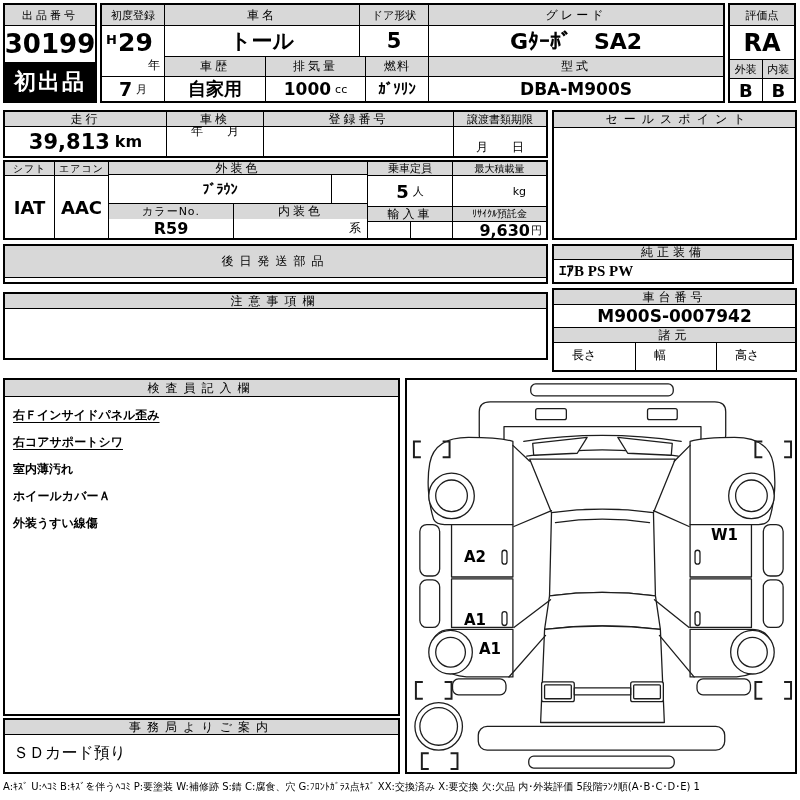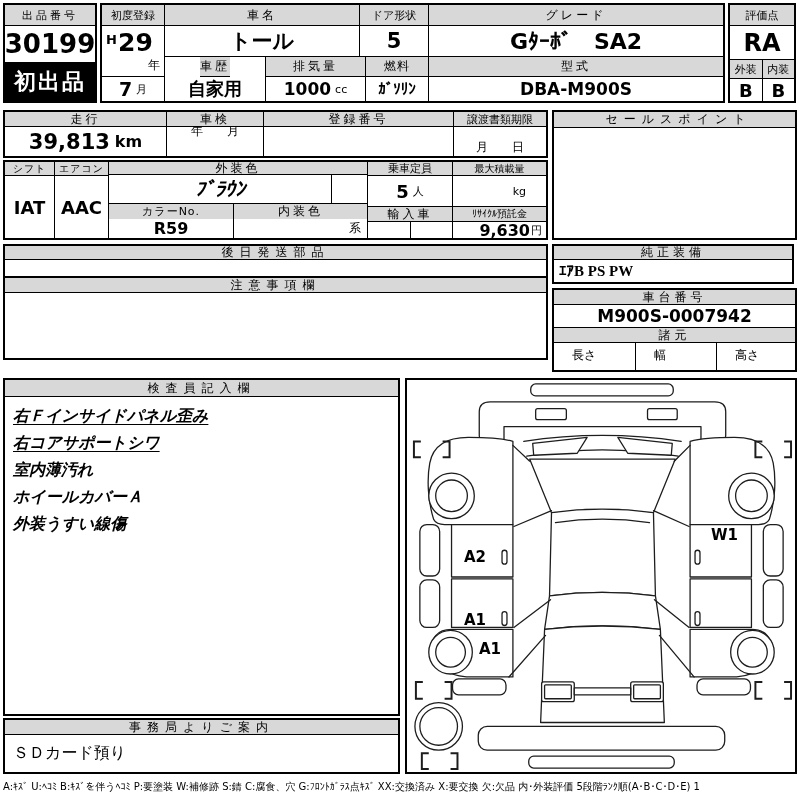--- a/index.html
+++ b/index.html
@@ -18,21 +18,21 @@
   .cellval{display:flex;align-items:center;justify-content:center;box-sizing:border-box;overflow:hidden;white-space:nowrap;}
   .row{display:flex;box-sizing:border-box;}
   .col{display:flex;flex-direction:column;box-sizing:border-box;}
   .bl{border-left:1px solid #000;}
   .bt{border-top:1px solid #000;}
   .bb{border-bottom:1px solid #000;}
   .big{font-weight:bold;}
   .unit{font-size:11px;margin-left:4px;letter-spacing:0;}
   .badge{background:#000;color:#fff;font-weight:bold;font-size:22px;letter-spacing:2px;}
   .underline{text-decoration:underline;text-underline-offset:3px;}
-  .note-line{font-size:16px;font-weight:bold;line-height:27px;white-space:nowrap;font-style:italic;}
+  .note-line{font-size:12px;font-weight:bold;line-height:27px;white-space:nowrap;}
   .spec-cell{box-sizing:border-box;font-size:12px;padding:4px 0 0 18px;}
   .diagram-label{position:absolute;font-size:15px;font-weight:bold;font-family:"DejaVu Sans",sans-serif;}
   svg{display:block;}
 </style>
 </head>
 <body>
 
 <div class="abs box col" style="left:3px;top:3px;width:94px;height:100px;">
   <div class="hdr" style="height:21px;font-size:11px;">出品番号</div>
   <div class="cellval big bb" style="height:37px;font-size:26px;letter-spacing:0px;">30199</div>
@@ -61,21 +61,21 @@
       <div class="col bl" style="width:69px;">
         <div class="hdr" style="height:21px;font-size:11px;letter-spacing:0;">ドア形状</div>
         <div class="cellval big" style="flex:1;font-size:21px;">5</div>
       </div>
       <div class="col bl" style="flex:1;">
         <div class="hdr" style="height:21px;">グレード</div>
         <div class="cellval big" style="flex:1;font-size:22px;">Gﾀｰﾎﾞ　SA2</div>
       </div>
     </div>
     <div class="row bt" style="flex:1;">
-      <div class="col" style="width:100px;align-items:center;">
+      <div class="col" style="width:100px;">
         <div class="hdr" style="height:20px;">車歴</div>
         <div class="cellval big" style="flex:1;font-size:18px;">自家用</div>
       </div>
       <div class="col bl" style="width:100px;">
         <div class="hdr" style="height:20px;">排気量</div>
         <div class="cellval" style="flex:1;">
           <span style="font-size:17px;font-weight:bold;">1000</span>
           <span class="unit">cc</span>
         </div>
       </div>
@@ -136,21 +136,21 @@
     <div class="hdr" style="height:14px;font-size:10px;letter-spacing:1px;">シフト</div>
     <div class="cellval big" style="flex:1;font-size:18px;">IAT</div>
   </div>
   <div class="col bl" style="width:54px;">
     <div class="hdr" style="height:14px;font-size:10px;letter-spacing:1px;">エアコン</div>
     <div class="cellval big" style="flex:1;font-size:18px;">AAC</div>
   </div>
   <div class="col bl" style="width:259px;">
     <div class="hdr" style="height:14px;">外装色</div>
     <div class="row bb" style="height:31px;">
-      <div class="cellval big" style="width:222px;font-size:20px;font-style:italic;">ﾌﾞﾗｳﾝ</div>
+      <div class="cellval big" style="width:222px;font-size:14px;">ﾌﾞﾗｳﾝ</div>
       <div class="bl" style="flex:1;"></div>
     </div>
     <div class="row bb" style="height:15px;">
       <div class="hdr" style="width:124px;height:15px;border-bottom:none;font-size:11px;letter-spacing:1px;">カラーNo.</div>
       <div class="hdr bl" style="flex:1;height:15px;border-bottom:none;">内装色</div>
     </div>
     <div class="row" style="flex:1;">
       <div class="cellval big" style="width:124px;font-size:16px;">R59</div>
       <div class="cellval bl" style="flex:1;font-size:12px;justify-content:flex-end;padding-right:6px;">系</div>
     </div>
@@ -175,30 +175,30 @@
     </div>
     <div class="hdr" style="height:15px;font-size:10px;letter-spacing:0;">ﾘｻｲｸﾙ預託金</div>
     <div class="cellval" style="flex:1;justify-content:flex-end;padding-right:4px;">
       <span style="font-size:16px;font-weight:bold;">9,630</span>
       <span style="font-size:11px;margin-left:1px;">円</span>
     </div>
   </div>
 </div>
 
 <div class="abs box col" style="left:3px;top:244px;width:545px;height:40px;">
-  <div class="hdr" style="height:14px;letter-spacing:6px;">後日発送部品</div>
+  <div class="hdr" style="height:32px;letter-spacing:6px;">後日発送部品</div>
   <div style="flex:1;"></div>
 </div>
 
 <div class="abs box col" style="left:552px;top:244px;width:242px;height:40px;font-family:Liberation Serif, serif;">
   <div class="hdr" style="height:14px;letter-spacing:4px;">純正装備</div>
   <div style="flex:1;display:flex;align-items:center;padding-left:5px;font-size:15px;font-weight:bold;white-space:nowrap;">ｴｱB PS PW</div>
 </div>
 
-<div class="abs box col" style="left:3px;top:276px;width:545px;height:84px;">
+<div class="abs box col" style="left:3px;top:292px;width:545px;height:68px;">
   <div class="hdr" style="height:15px;letter-spacing:6px;">注意事項欄</div>
   <div style="flex:1;"></div>
 </div>
 
 <div class="abs box col" style="left:552px;top:288px;width:245px;height:84px;">
   <div class="hdr" style="height:15px;letter-spacing:4px;">車台番号</div>
   <div class="cellval big bb" style="height:23px;font-size:17px;">M900S-0007942</div>
   <div class="hdr" style="height:15px;letter-spacing:4px;">諸元</div>
   <div class="row" style="flex:1;">
     <div class="spec-cell" style="width:81px;"><span>長さ</span><span></span></div>

